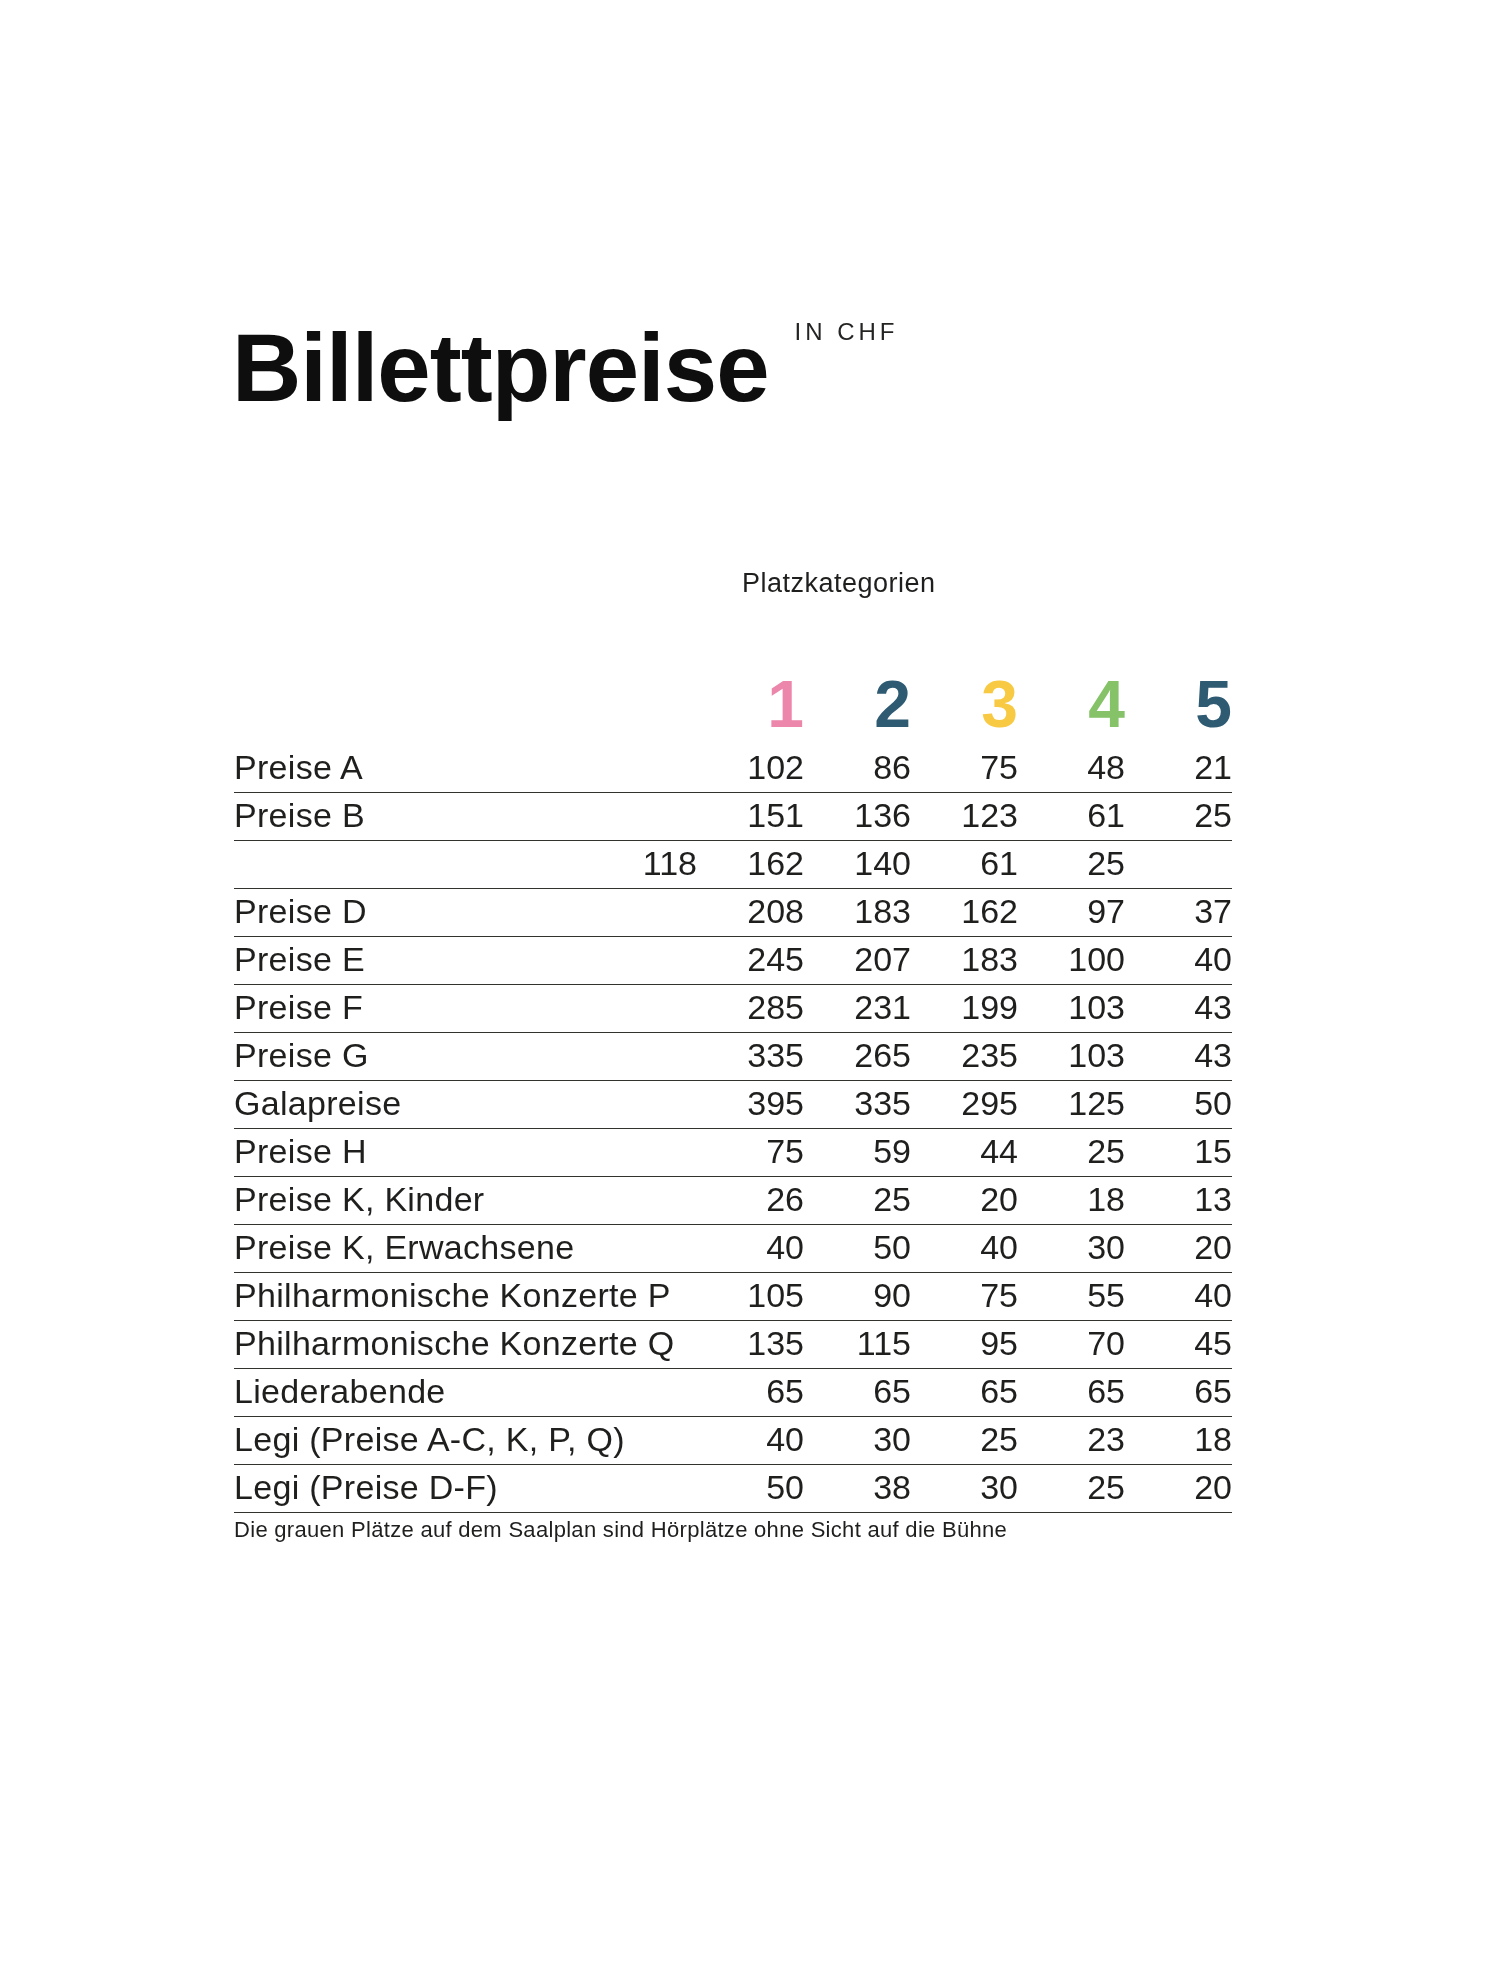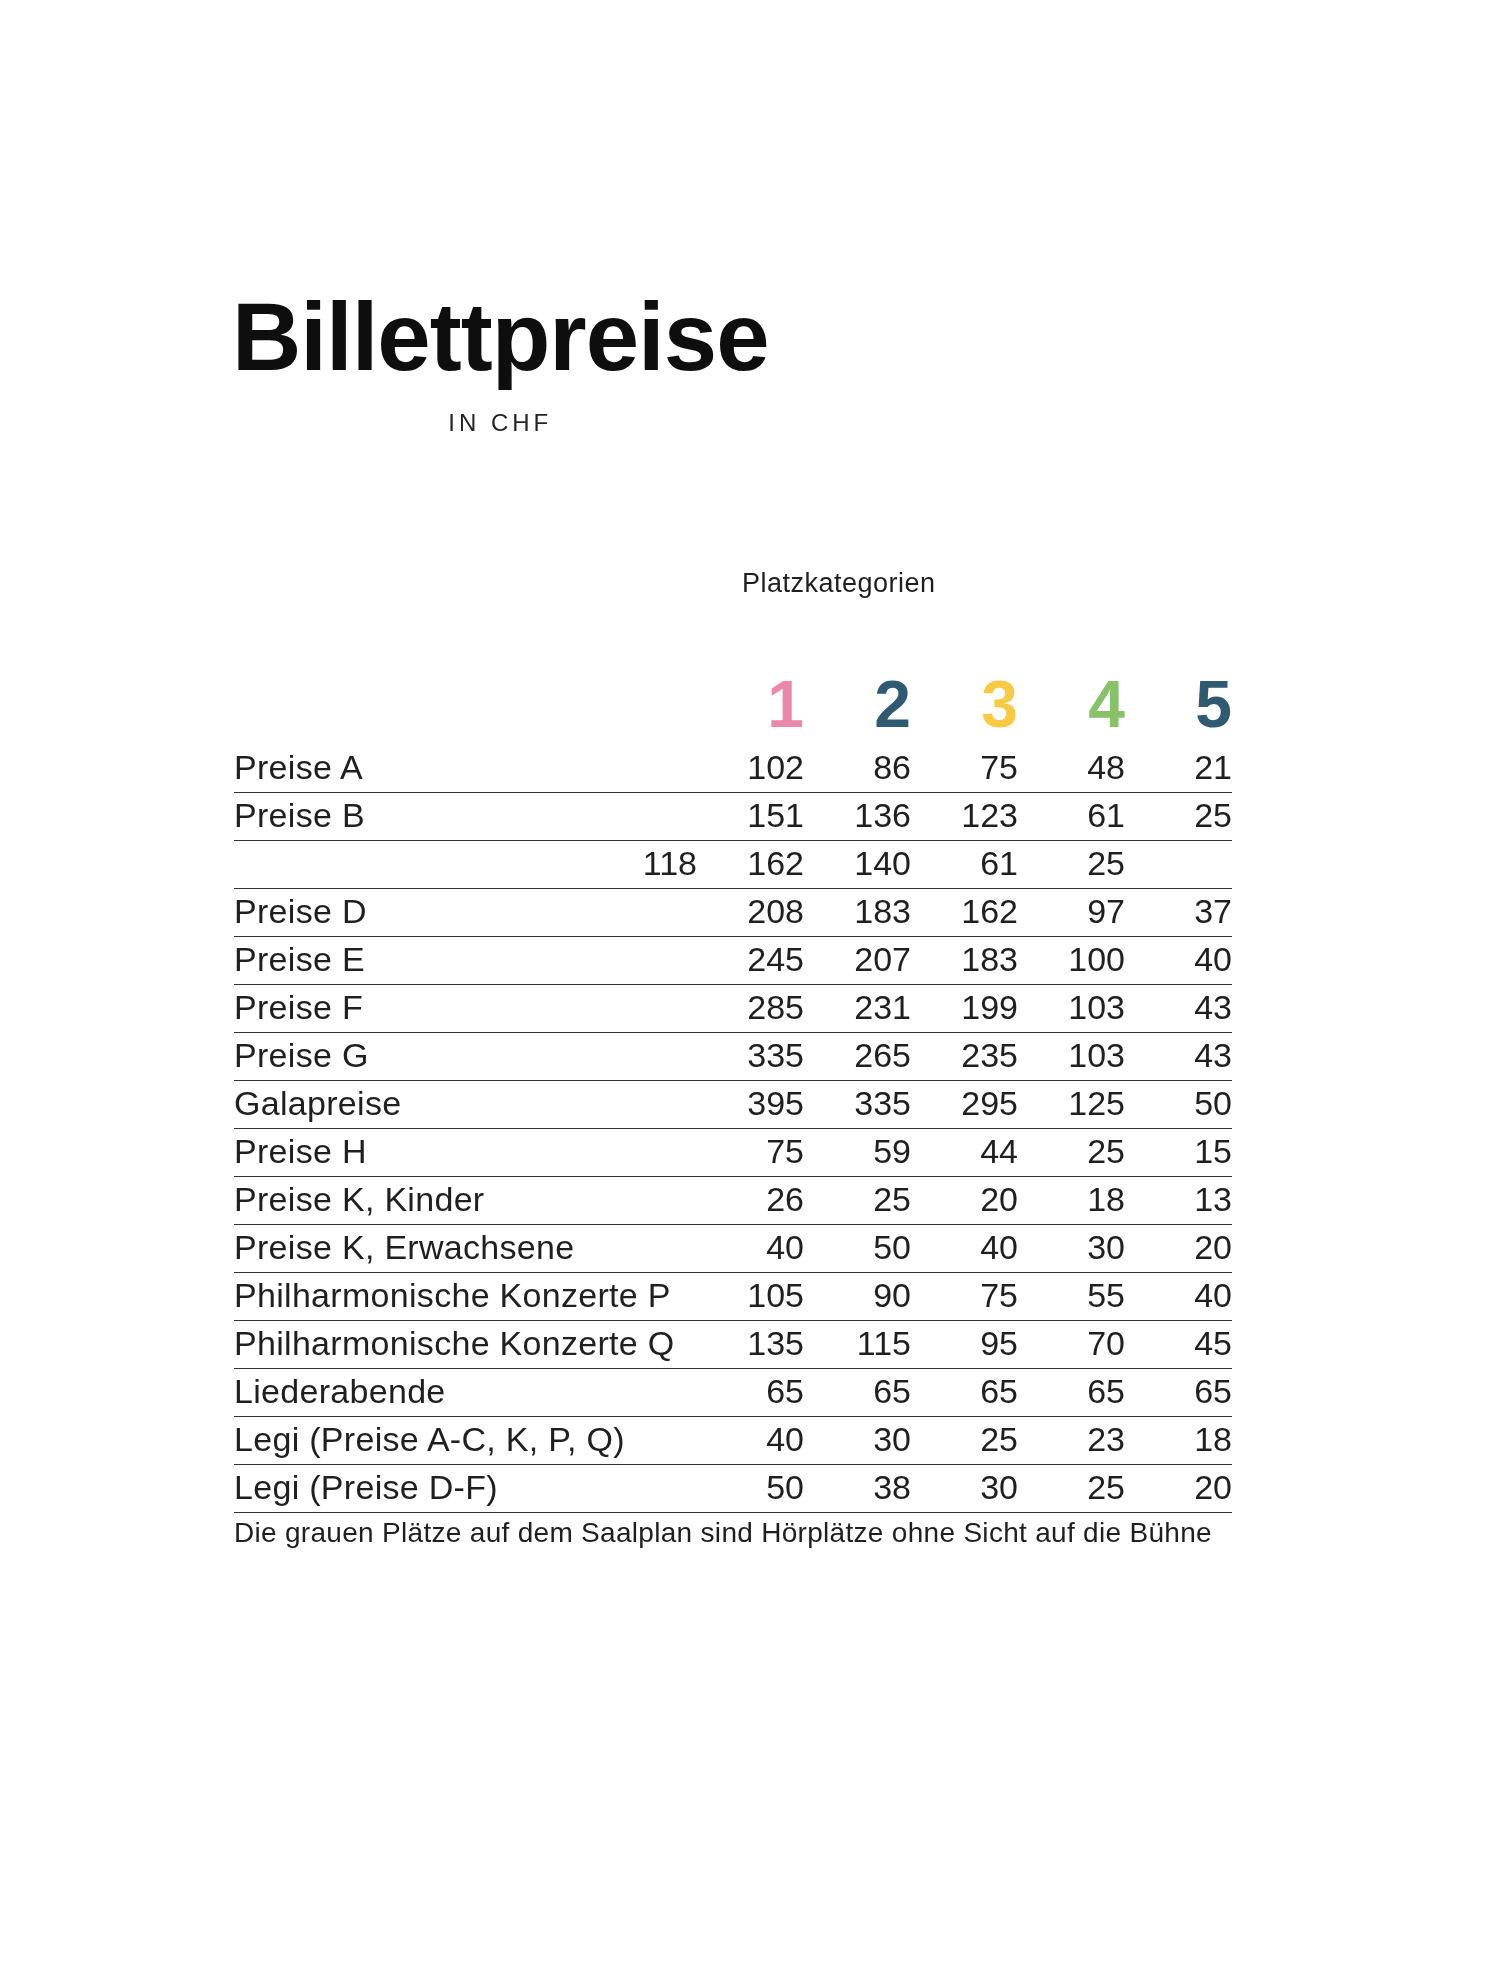--- a/index.html
+++ b/index.html
@@ -10,26 +10,25 @@
     background: #ffffff;
     font-family: "Liberation Sans", sans-serif;
     color: #1f1f1e;
     overflow: hidden;
   }
 
   
   .title-block {
     position: absolute;
     left: 232px;
-    top: 289px;
+    top: 320px;
     display: flex;
-    align-items: center;
+    align-items: flex-start;
     gap: 26px;
     white-space: nowrap;
-    flex-direction: column;
   }
   .title-main {
     font-size: 96px;
     font-weight: 800;
     letter-spacing: -1px;
     color: #0e0e0e;
     line-height: 1;
     margin: 0;
   }
   .title-suffix {
@@ -87,21 +86,21 @@
     font-weight: 700;
     text-align: right;
     padding-bottom: 8px;
   }
 
   
   .footnote {
     position: absolute;
     left: 234px;
     top: 1517px;
-    font-size: 28px;
+    font-size: 22px;
     letter-spacing: 0.3px;
     color: #1f1f1e;
     margin: 0;
   }
 </style>
 </head>
 <body>
 
 <div class="page">
 

